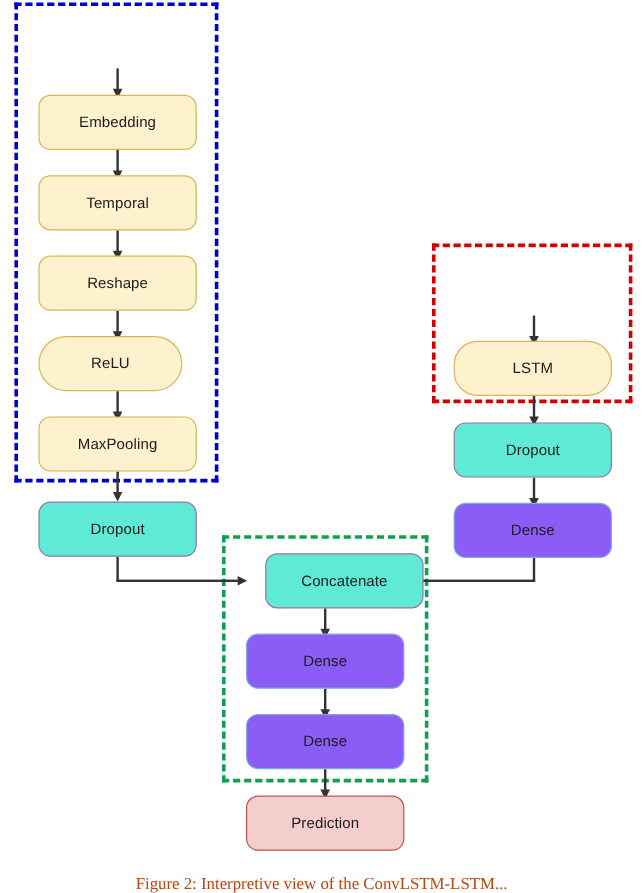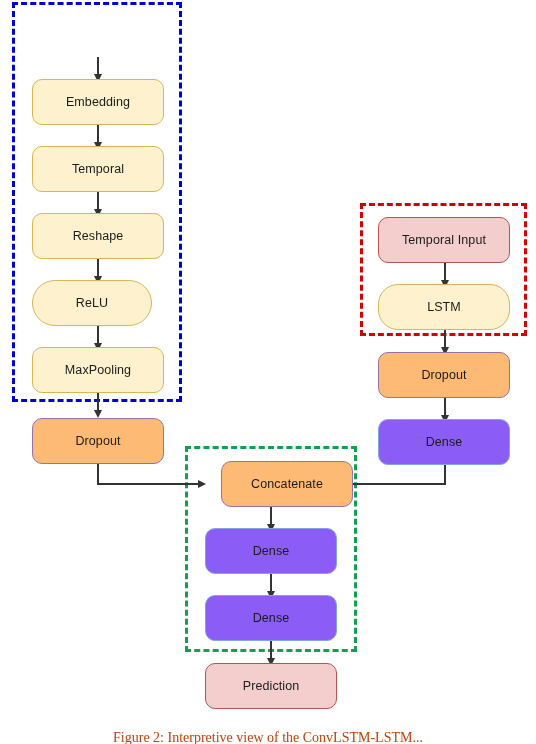--- a/index.html
+++ b/index.html
@@ -44,21 +44,21 @@
     align-items: center;
     justify-content: center;
     font-size: 12.5px;
     color: #1b1b1b;
     letter-spacing: .1px;
     z-index: 3;
     white-space: nowrap;
   }
   .node-pink   { background: #f3cecd; border-color: #b85450; }
   .node-yellow { background: #fdf2cd; border-color: #d6b656; }
-  .node-purple { background: #fdba74; border-color: #9673a6; }
+  .node-purple { background: #5eead4; border-color: #9673a6; }
   .node-blue   { background: #8b5cf6; border-color: #7ea6e0; }
 
   
   .edge {
     position: absolute;
     background: #333333;
     z-index: 2;
   }
   .edge-v { width: 1.6px; }
   .edge-h { height: 1.6px; }
@@ -180,23 +180,20 @@
   </div>
 
   <div class="node node-yellow" style="left:32px; top:347px; width:132px; height:46px;">
     <span>MaxPooling</span>
   </div>
 
   <div class="node node-purple" style="left:32px; top:418px; width:132px; height:46px;">
     <span>Dropout</span>
   </div>
 
-  <div class="node node-pink" style="left:378px; top:217px; width:132px; height:46px;">
-    <span>Temporal Input</span>
-  </div>
 
   <div class="node node-yellow" style="left:378px; top:284px; width:132px; height:46px;border-radius:20px;">
     <span>LSTM</span>
   </div>
 
   <div class="node node-purple" style="left:378px; top:352px; width:132px; height:46px;">
     <span>Dropout</span>
   </div>
 
   <div class="node node-blue" style="left:378px; top:419px; width:132px; height:46px;">

